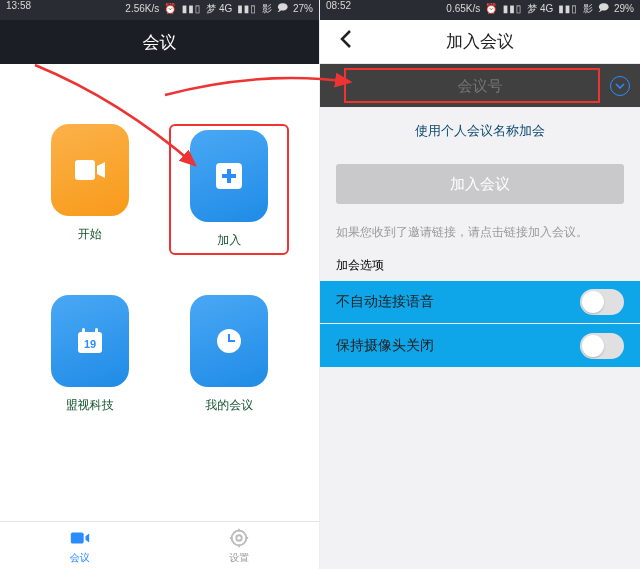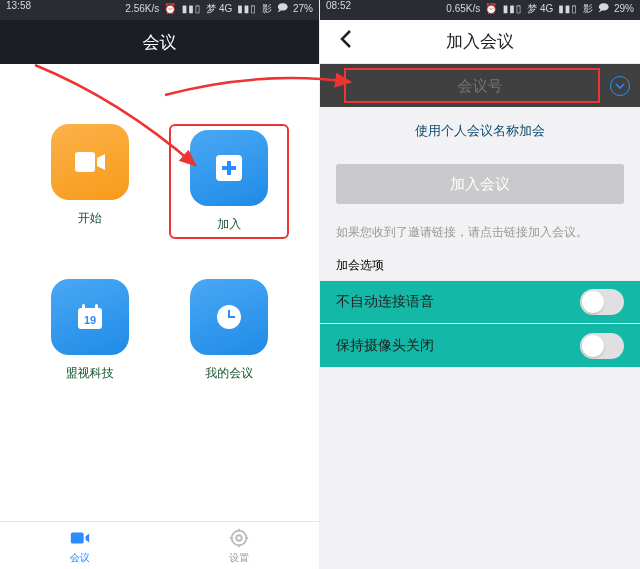--- a/index.html
+++ b/index.html
@@ -14,21 +14,21 @@
   .status-icons { letter-spacing: 1px; }
   
   .header { height: 44px; background: #fff; color: #222; display: flex; align-items: center; justify-content: center; position: relative; border-bottom: 1px solid #e9e9e9; }
   .header.dark { background: #1c1e25; color: #fff; border-bottom: none; }
   .header h1 { font-size: 17px; font-weight: 500; }
   .back-btn { position: absolute; left: 12px; font-size: 20px; color: #222; padding: 4px 8px; }
   
   .grid { flex: 1; padding: 60px 20px 0; }
   .row { display: flex; justify-content: space-around; margin-bottom: 40px; }
   .tile { display: flex; flex-direction: column; align-items: center; gap: 10px; width: 120px; }
-  .tile-icon { width: 78px; height: 76px; border-radius: 18px; display: flex; align-items: center; justify-content: center; }
+  .tile-icon { width: 78px; height: 92px; border-radius: 18px; display: flex; align-items: center; justify-content: center; }
   .tile-icon.orange { background: linear-gradient(160deg, #fbb24a, #f89a1a); }
   .tile-icon.blue { background: linear-gradient(160deg, #4aa8f5, #1f8be6); }
   .tile-label { font-size: 12px; color: #14532d; }
   .highlight-box { border: 2px solid #e33; padding: 4px; border-radius: 6px; }
   
   .tabbar { height: 48px; border-top: 1px solid #e5e5e5; display: flex; }
   .tab { flex: 1; display: flex; flex-direction: column; align-items: center; justify-content: center; gap: 2px; }
   .tab-icon { width: 22px; height: 22px; }
   .tab-label { font-size: 10px; color: #999; }
   .tab.active .tab-label { color: #2b8cff; }
@@ -36,21 +36,21 @@
   .join-content { flex: 1; background: #f2f2f4; }
   .input-row { background: #404040; height: 44px; display: flex; align-items: center; padding: 0 12px; position: relative; border-bottom: 1px solid #eee; }
   .input-field { flex: 1; text-align: center; font-size: 15px; color: #bbb; border: none; outline: none; background: transparent; }
   .expand-btn { position: absolute; right: 10px; width: 20px; height: 20px; border: 1.5px solid #2b8cff; border-radius: 50%; display: flex; align-items: center; justify-content: center; }
   .link-row { text-align: center; padding: 14px 0; font-size: 13px; color: #0c4a6e; }
   .name-row { text-align: center; padding: 10px 0; font-size: 15px; color: #333; }
   .join-btn-wrap { padding: 10px 16px; }
   .join-btn { width: 100%; height: 40px; background: #c9c9cc; color: #fff; font-size: 15px; border: none; border-radius: 3px; }
   .hint { font-size: 12px; color: #999; padding: 10px 16px; }
   .section-head { font-size: 12px; color: #000000; padding: 6px 16px; }
-  .setting-row { background: #14b8a6; height: 44px; display: flex; align-items: center; justify-content: space-between; padding: 0 16px; border-bottom: 1px solid #eee; border-top: 1px solid #eee; font-size: 14px; color: #222; }
+  .setting-row { background: #0ea5e9; height: 44px; display: flex; align-items: center; justify-content: space-between; padding: 0 16px; border-bottom: 1px solid #eee; border-top: 1px solid #eee; font-size: 14px; color: #222; }
   .setting-row + .setting-row { border-top: none; }
   .toggle { width: 44px; height: 26px; background: #e0e0e2; border-radius: 13px; position: relative; }
   .toggle::after { content: ''; position: absolute; width: 22px; height: 22px; background: #fff; border-radius: 50%; top: 2px; left: 2px; box-shadow: 0 1px 2px rgba(0,0,0,0.2); }
   
   .highlight-input { position: absolute; border: 2px solid #e33; pointer-events: none; }
   
   .arrow { position: absolute; pointer-events: none; }
   .arrow svg { overflow: visible; }
 </style>
 </head>

